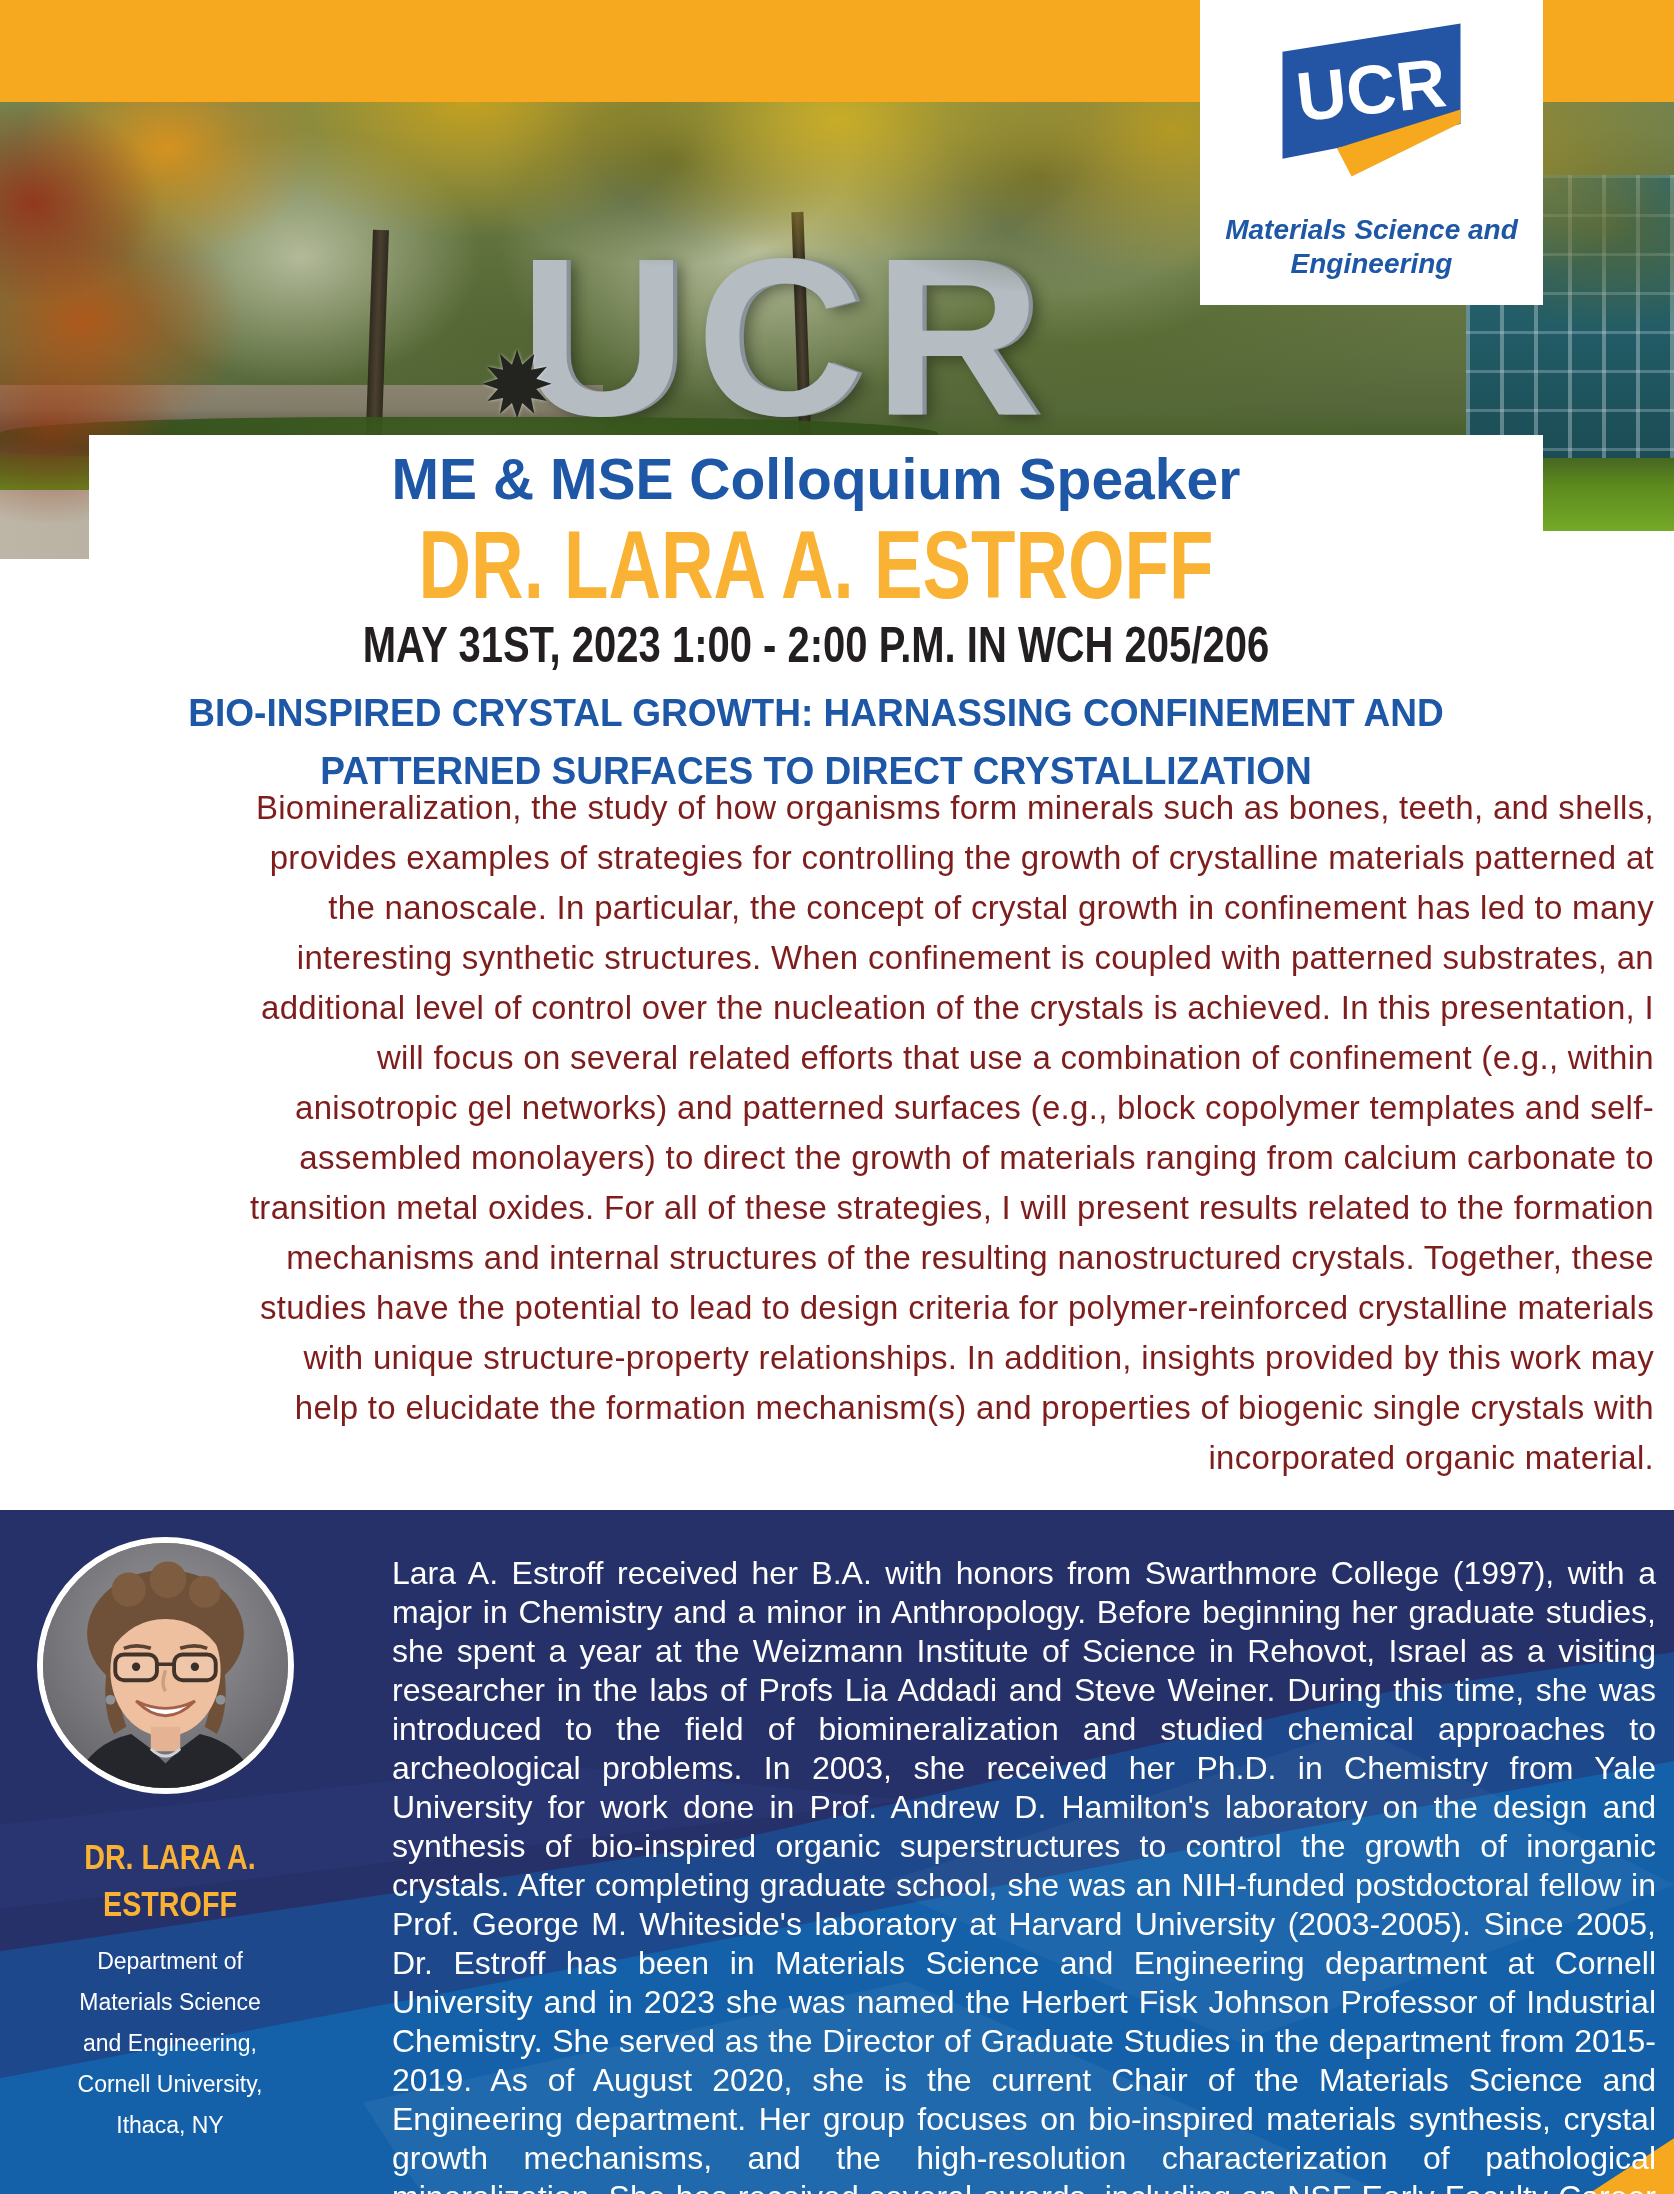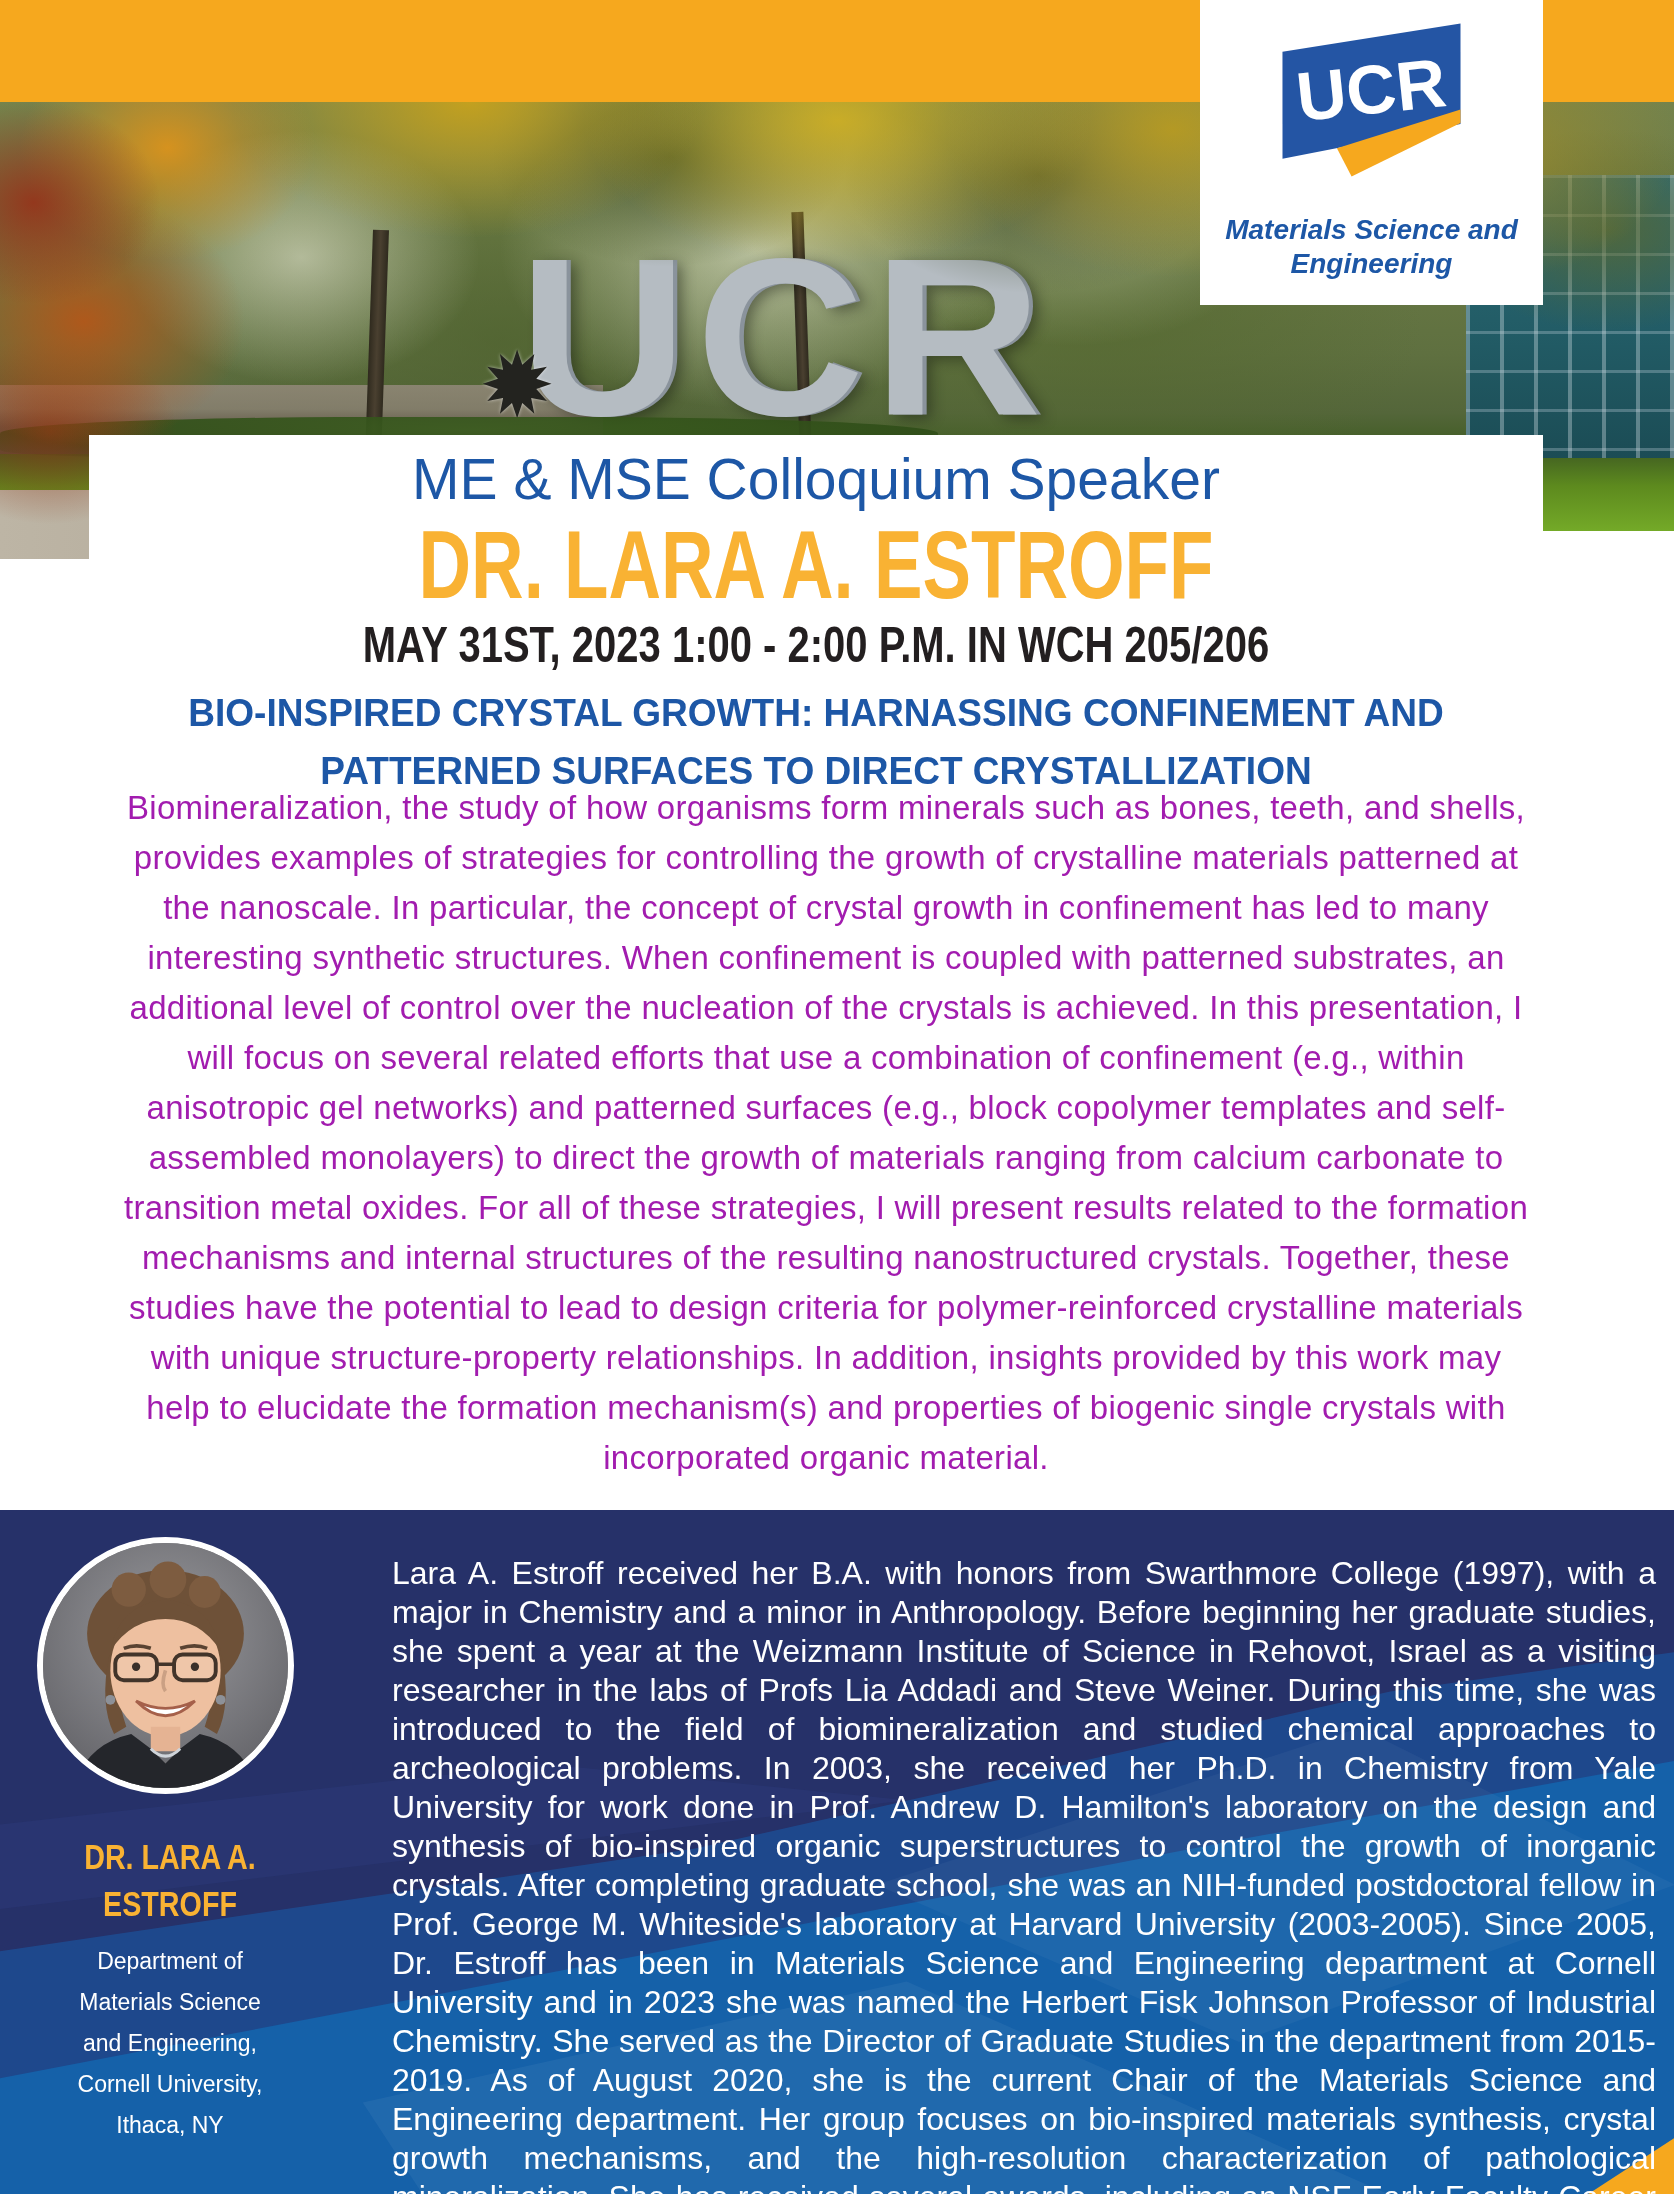--- a/index.html
+++ b/index.html
@@ -62,31 +62,31 @@
 
   
   .logo-card{position:absolute;left:1200px;top:0;width:343px;height:305px;background:#ffffff;}
   .logo-svg{position:absolute;left:72px;top:17px;}
   .logo-dept{position:absolute;left:0;top:213px;width:100%;text-align:center;white-space:pre-line;
       font-weight:bold;font-size:28px;line-height:34px;color:#1D57A6;font-style:italic;}
 
   
   .title-box{position:absolute;left:89px;top:435px;width:1454px;height:375px;background:#ffffff;}
   .eyebrow{position:absolute;top:11px;width:100%;text-align:center;
-      font-weight:normal;font-size:57px;color:#1D57A6;}
+      font-weight:bold;font-size:57px;color:#1D57A6;}
   .speaker-name{position:absolute;top:74px;width:100%;text-align:center;white-space:nowrap;
       font-weight:bold;font-size:97px;color:#F9B233;transform:scaleX(.75);transform-origin:center top;}
   .date-line{position:absolute;top:181px;width:100%;text-align:center;white-space:nowrap;
       font-weight:bold;font-size:50px;color:#231F20;transform:scaleX(.80);transform-origin:center top;}
   .talk-title{position:absolute;top:249px;width:100%;text-align:center;white-space:pre-line;
       font-weight:bold;font-size:39px;line-height:58px;color:#1D57A6;transform:scaleX(.95);transform-origin:center top;}
 
   
-  .abstract{position:absolute;left:10px;top:783px;width:1632px;text-align:center;white-space:pre-line;
-      font-size:33px;line-height:50px;letter-spacing:0.3px;color:#a21caf;}
+  .abstract{position:absolute;left:22px;top:783px;width:1632px;text-align:right;white-space:pre-line;
+      font-size:33px;line-height:50px;letter-spacing:0.3px;color:#7f1d1d;}
 
   
   .bottom{position:absolute;left:0;top:1510px;width:1675px;height:685px;background:#263169;overflow:hidden;}
   .waves{position:absolute;left:0;top:0;width:100%;height:100%;}
   .portrait{position:absolute;left:37px;top:26.6px;width:245px;height:245px;border:6.6px solid #ffffff;
       border-radius:50%;overflow:hidden;background:#77777c;}
   .panel-name{position:absolute;left:0;top:323px;width:340px;text-align:center;white-space:pre-line;
       font-weight:bold;font-size:35px;line-height:47px;color:#F9B233;transform:scaleX(.82);transform-origin:center top;}
   .panel-affiliation{position:absolute;left:0;top:431px;width:340px;text-align:center;white-space:pre-line;
       font-size:23px;line-height:41px;color:#ffffff;}

